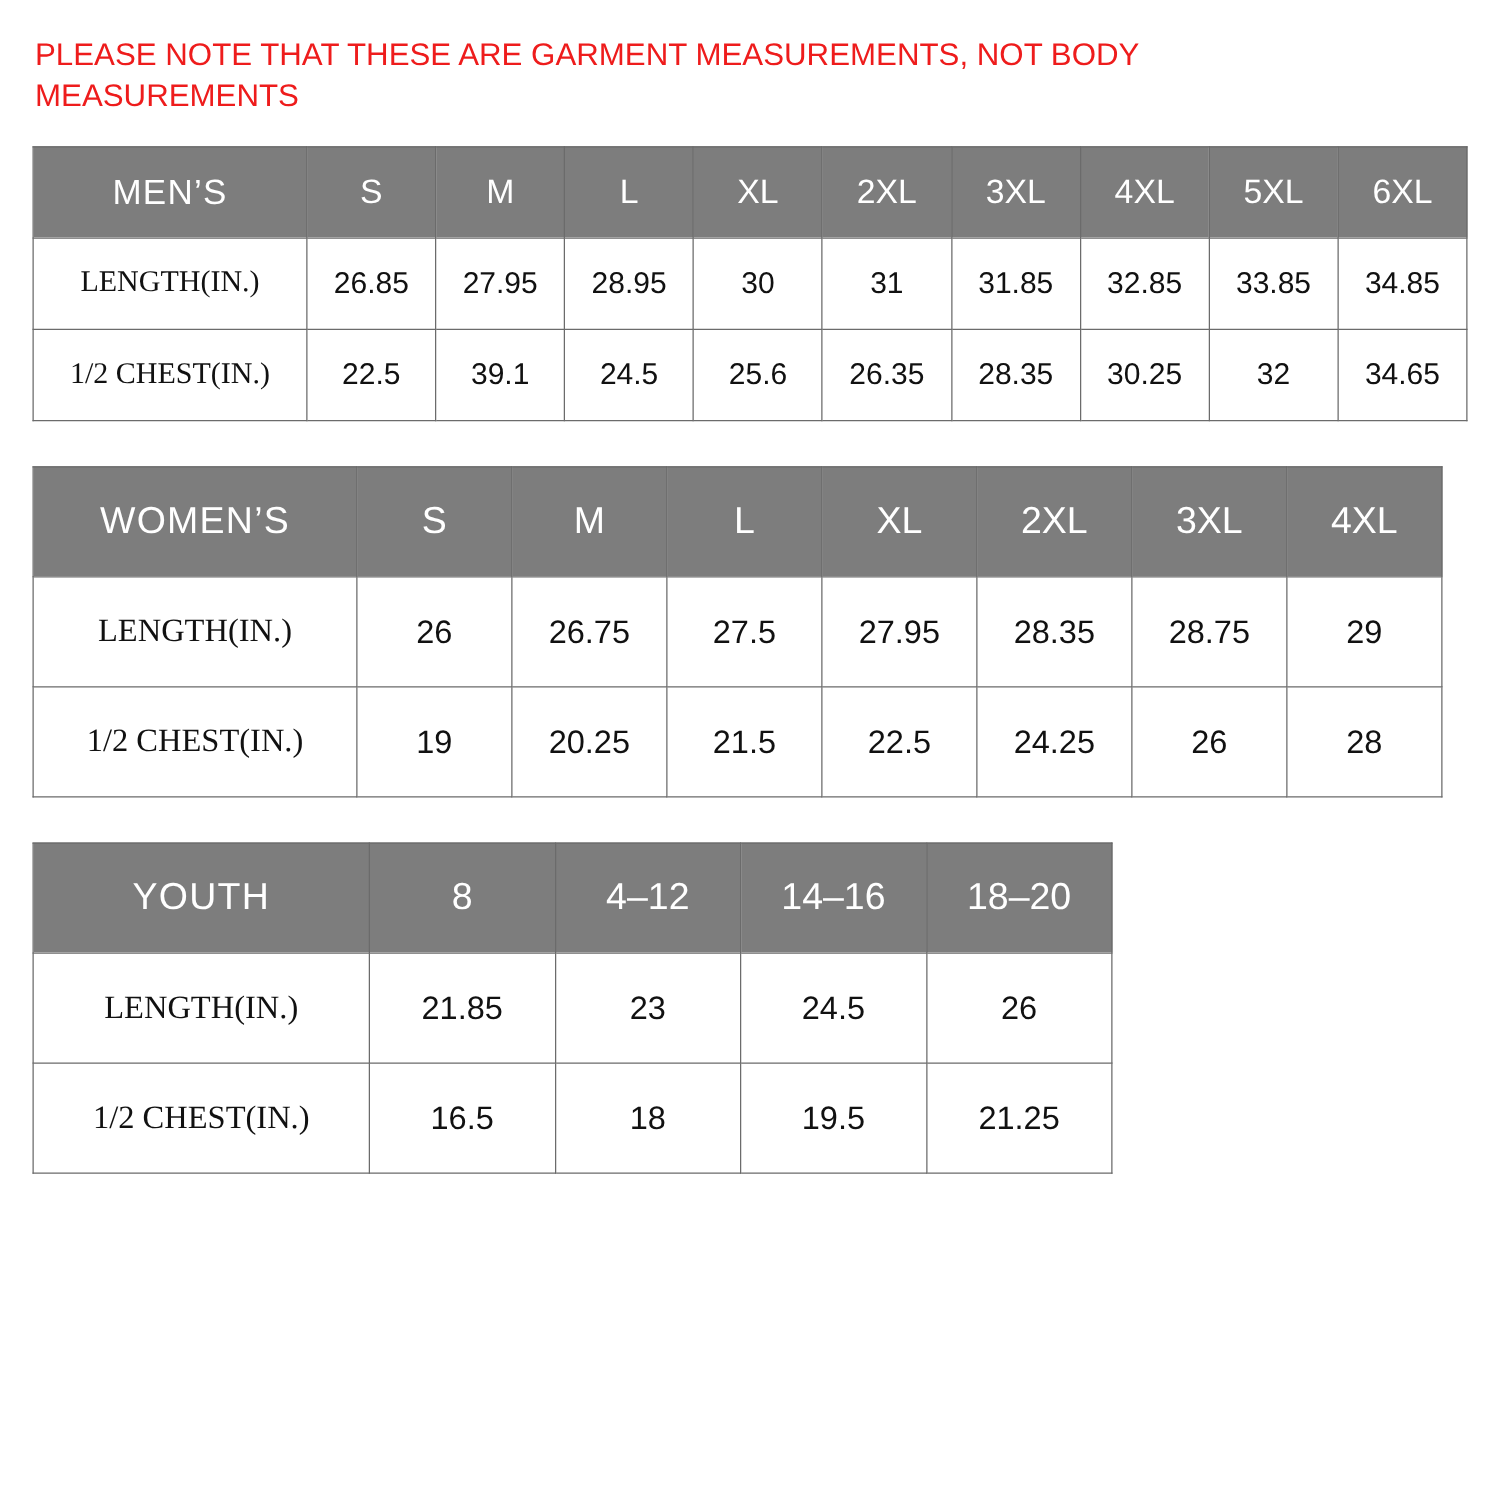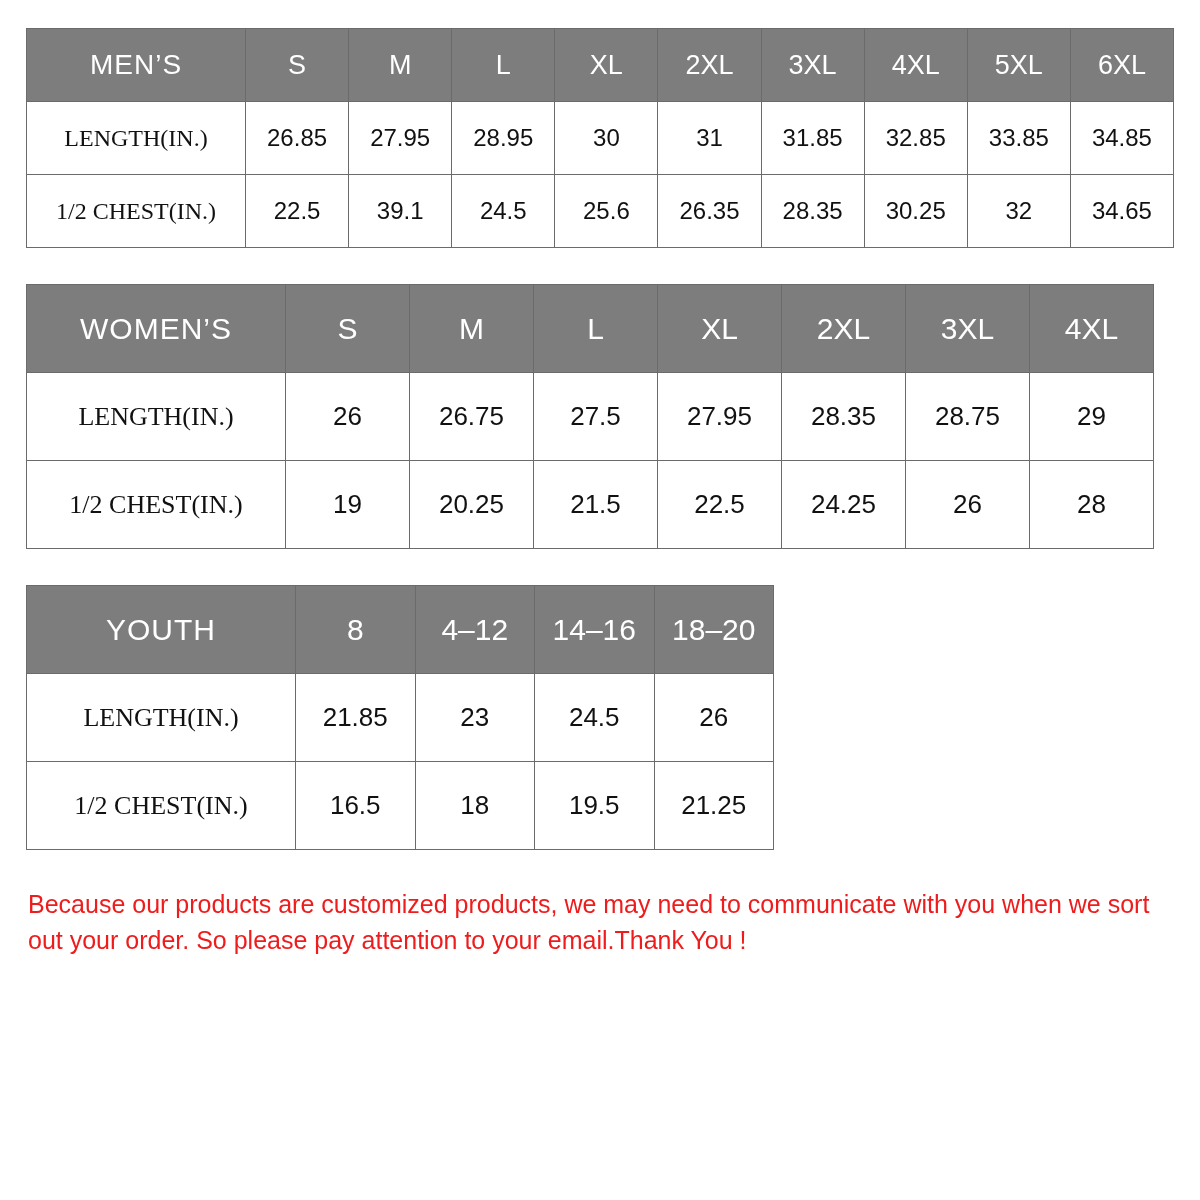--- a/index.html
+++ b/index.html
@@ -66,21 +66,21 @@
 
   
   #tbl-womens { width: 1128px; }
   #tbl-womens tr { height: 88px; padding-left: 16px; }
   #tbl-womens td.label { width: 258px; }
   #tbl-womens tr.header td { font-size: 30px; }
   #tbl-womens tr.header td.label { font-size: 30px; letter-spacing: 1px; }
   #tbl-womens td { font-size: 26px; }
 
   
-  #tbl-youth { width: 748px; padding-left: 34px; }
+  #tbl-youth { width: 864px; padding-left: 34px; }
   #tbl-youth tr { height: 88px; }
   #tbl-youth td.label { width: 268px; }
   #tbl-youth tr.header td { font-size: 30px; }
   #tbl-youth tr.header td.label { font-size: 30px; letter-spacing: 1px; }
   #tbl-youth td { font-size: 26px; }
 
   .note-bottom {
     color: #ee1c1c;
     font-size: 25px;
     line-height: 1.45;
@@ -94,20 +94,21 @@
     margin: 22px 0 0 2px;
     max-width: 1140px;
   }
 </style>
 </head>
 <body>
 
 <div class="page">
 
 
+  <p class="note-top">PLEASE NOTE THAT THESE ARE GARMENT MEASUREMENTS, NOT BODY MEASUREMENTS</p>
 
   <table class="size-table" id="tbl-mens">
     <tbody>
       <tr class="header">
         <td class="label">MEN’S</td>
         <td>S</td>
         <td>M</td>
         <td>L</td>
         <td>XL</td>
         <td>2XL</td>
@@ -197,15 +198,14 @@
       <tr>
         <td class="label rowlabel">1/2 CHEST(IN.)</td>
         <td>16.5</td>
         <td>18</td>
         <td>19.5</td>
         <td>21.25</td>
       </tr>
     </tbody>
   </table>
 
-  <p class="note-bottom">Because our products are customized products, we may need to communicate with you when we sort out your order. So please pay attention to your email.Thank You !</p>
 
 </div>
 
 </body></html>

